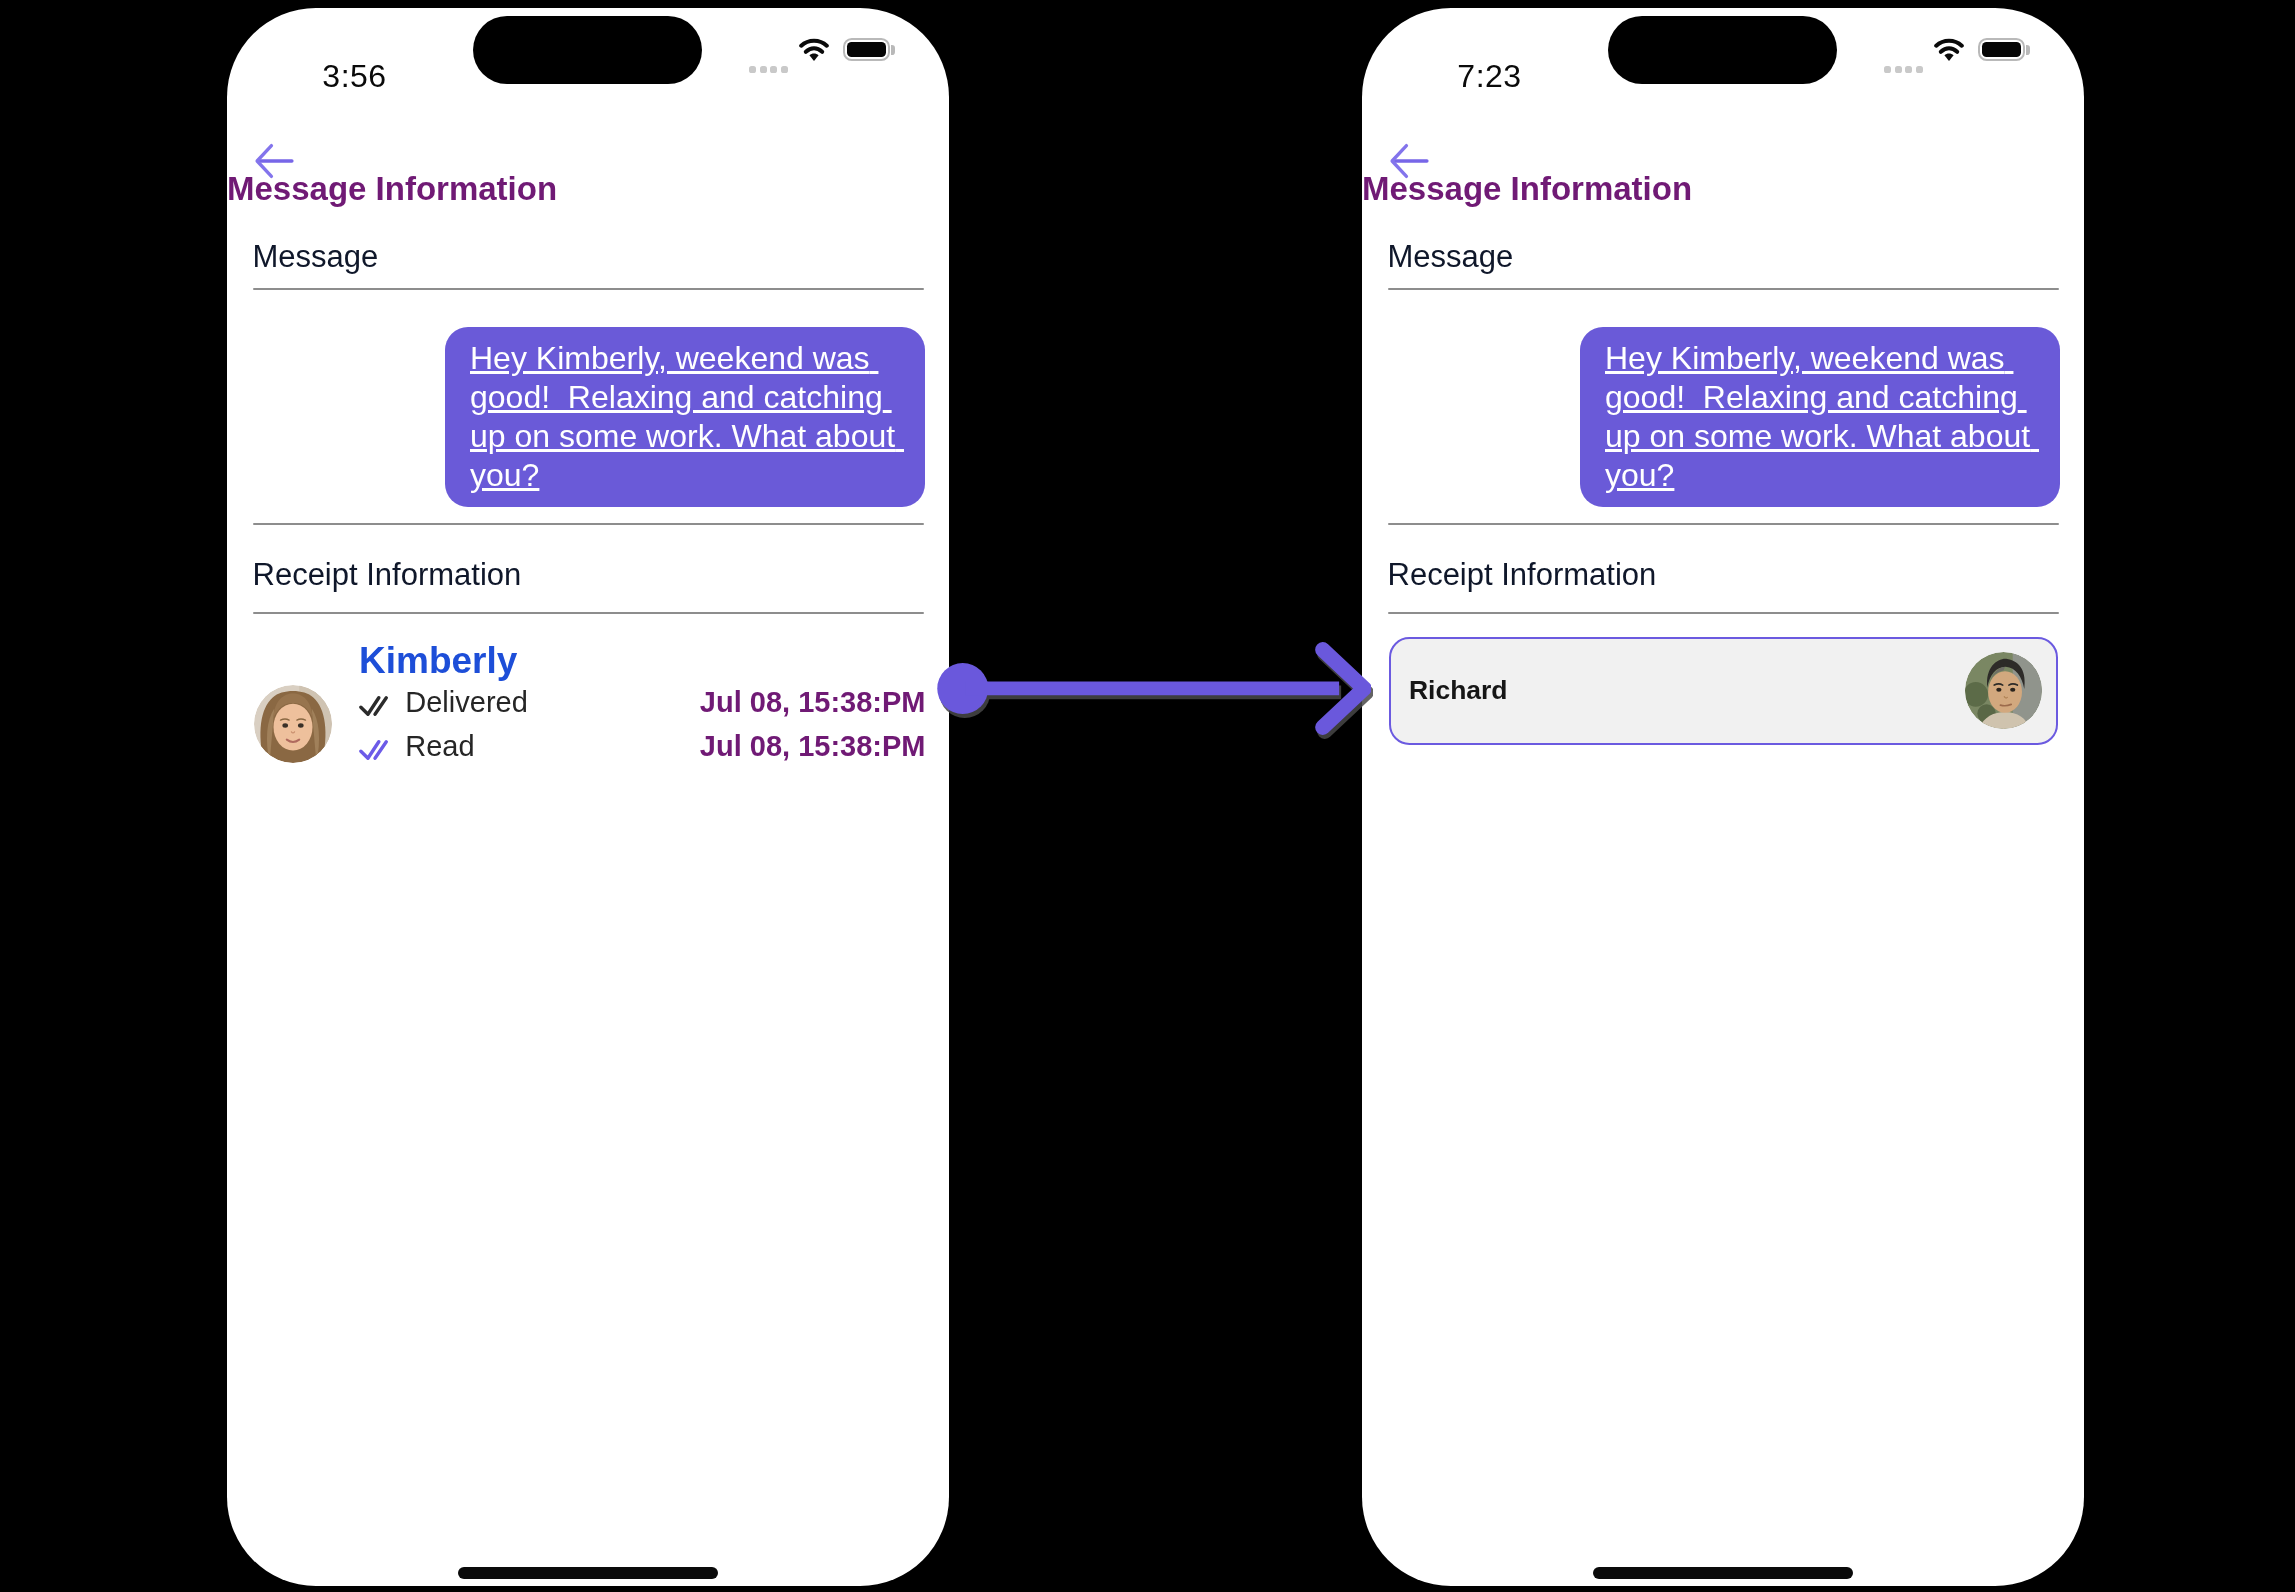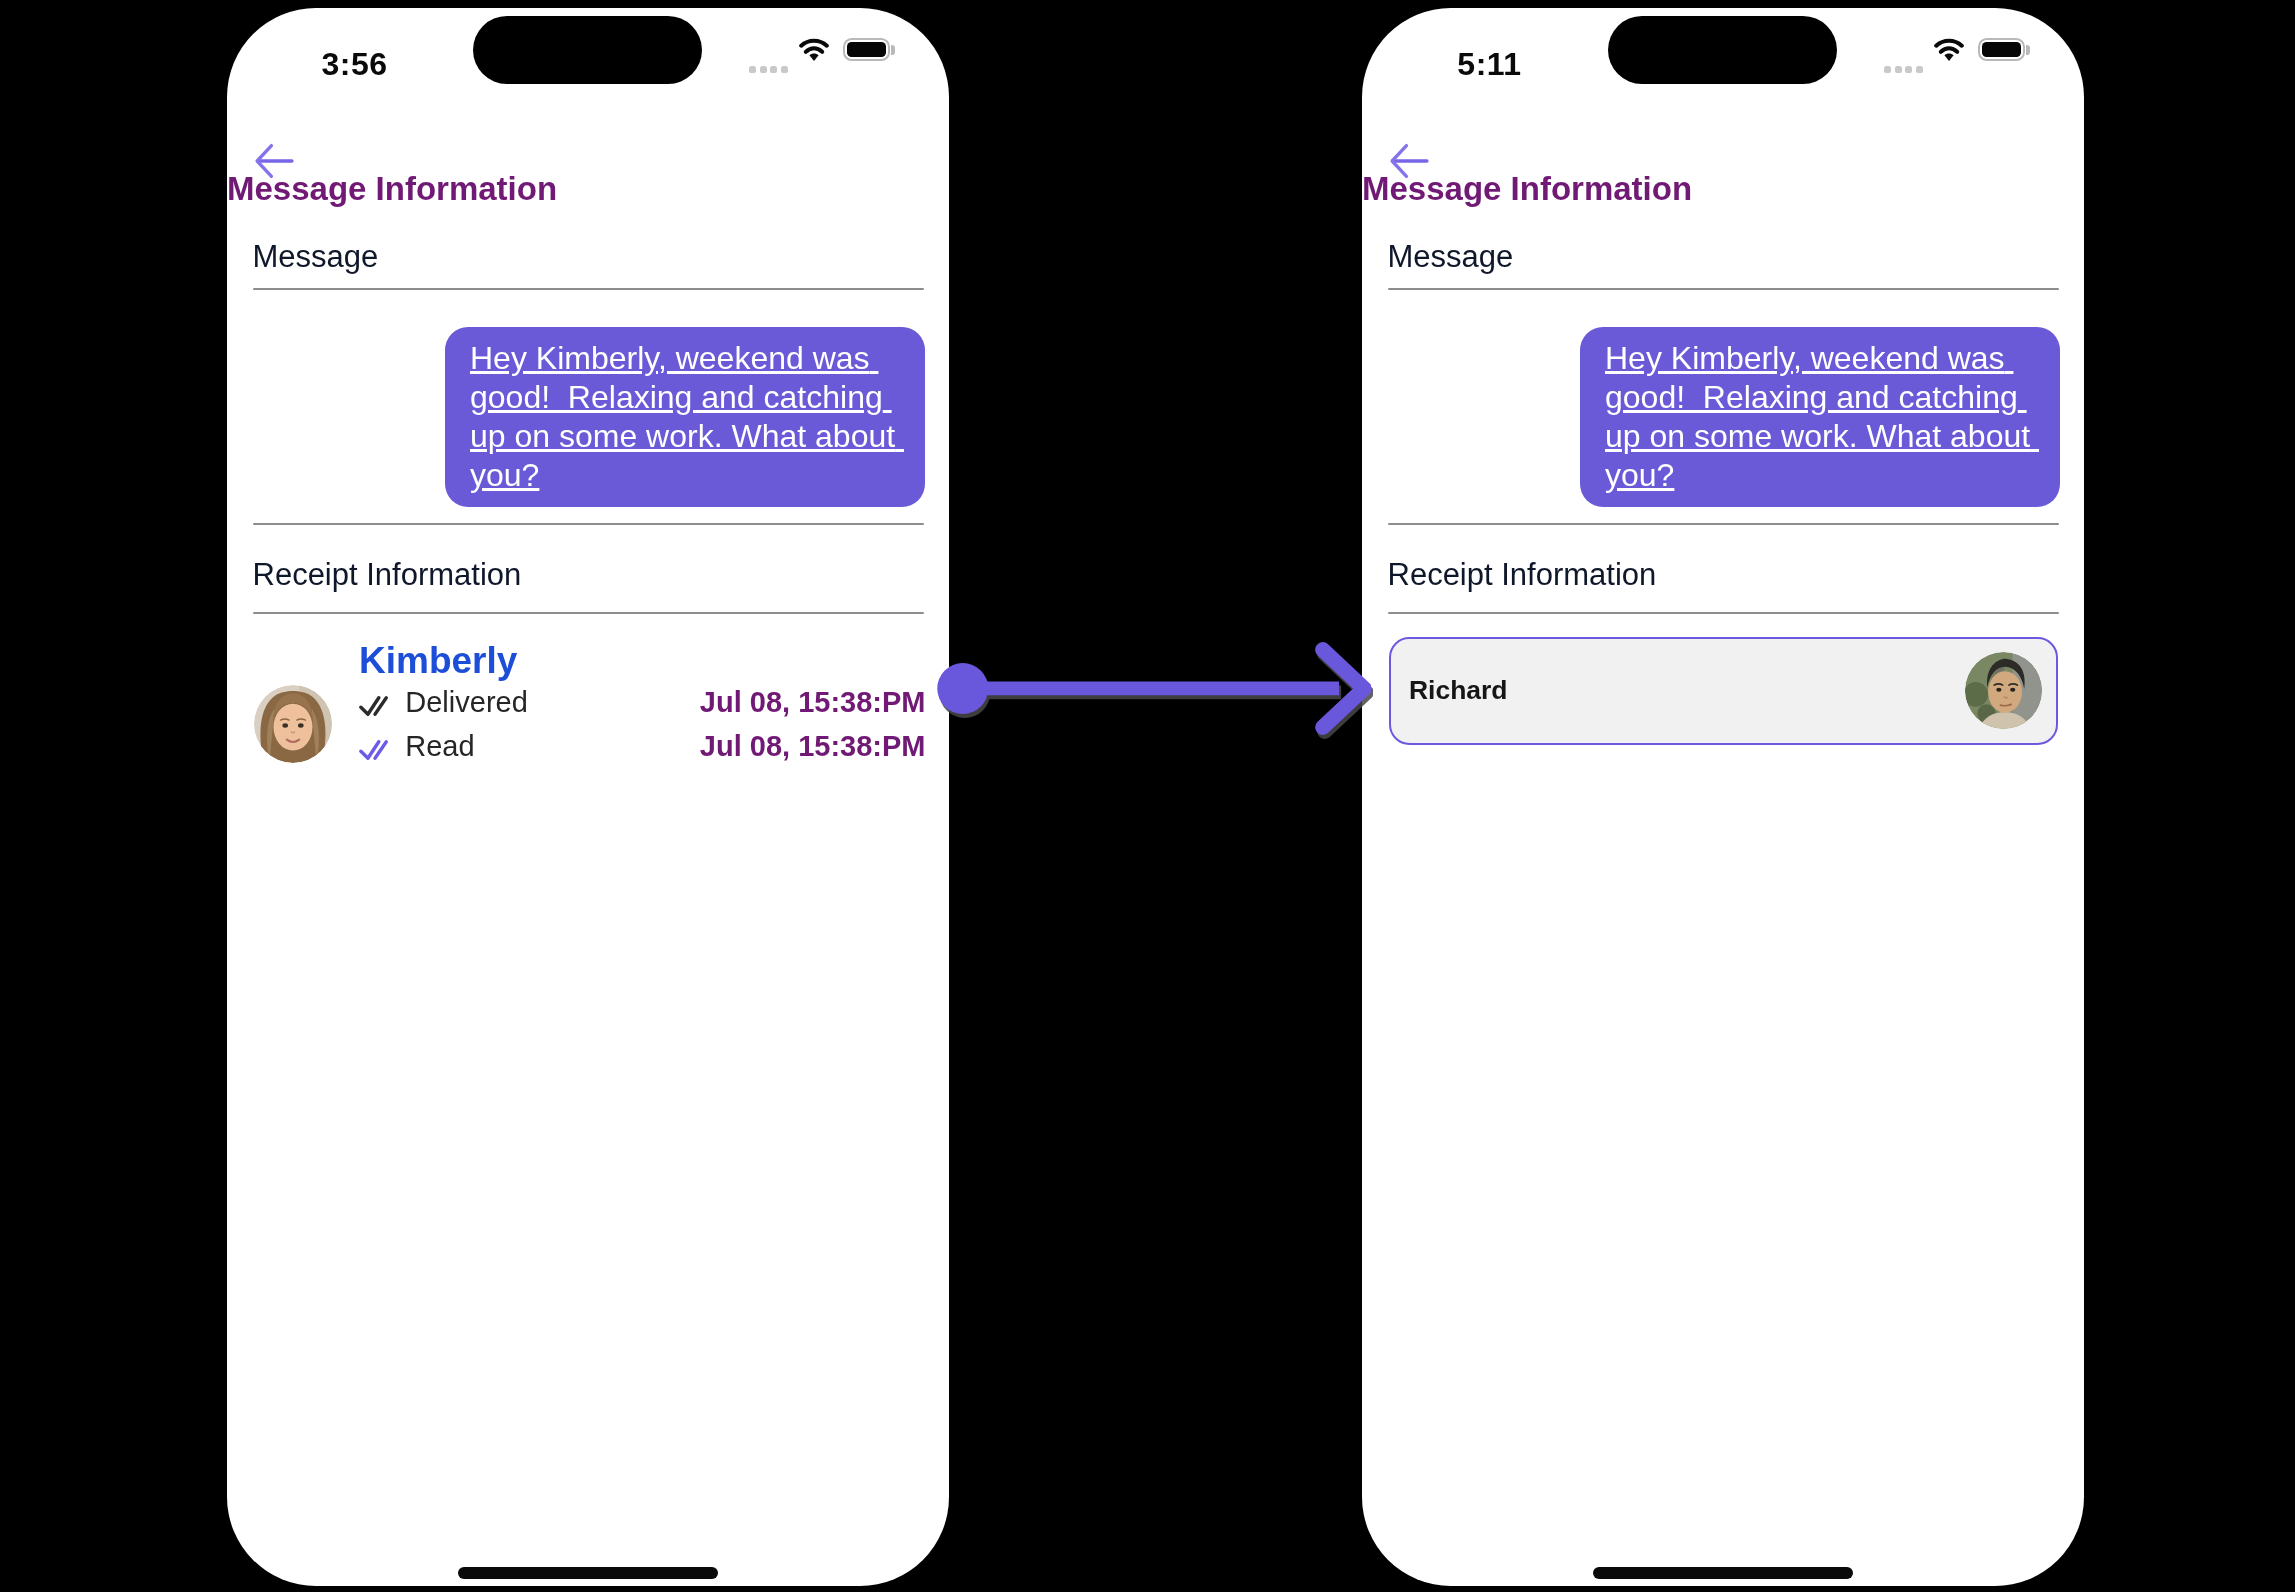--- a/index.html
+++ b/index.html
@@ -10,22 +10,22 @@
   }
   .phone{
     position:absolute;top:7.7px;width:722px;height:1578px;
     background:#fff;border-radius:89px;
   }
   #phone-left{left:227px}
   #phone-right{left:1362px}
 
   
   .island{position:absolute;left:246px;top:8.7px;width:229px;height:68px;background:#000;border-radius:34px}
-  .time{position:absolute;left:56px;top:38px;width:143px;text-align:center;
-        font-size:32px;font-weight:700;color:#0a0a0a;letter-spacing:0.5px}
+  .time{position:absolute;left:56px;top:50px;width:143px;text-align:center;
+        font-size:32px;font-weight:400;color:#0a0a0a;letter-spacing:0.5px}
   .dots{position:absolute;left:522px;top:58px;display:flex;gap:3.6px}
   .dots i{width:7.1px;height:7.1px;border-radius:2.6px;background:#c9c9c9;display:block}
   .wifi{position:absolute;left:572px;top:30px}
   .battery{position:absolute;left:616px;top:30px;width:47px;height:23.5px;
            border:2.6px solid #b9b9b9;border-radius:8.7px;box-sizing:border-box}
   .battery .fill{position:absolute;inset:2px;background:#060606;border-radius:4.6px}
   .battery .nub{position:absolute;right:-7.1px;top:5.6px;width:4.6px;height:9.7px;background:#b9b9b9;border-radius:0 3.1px 3.1px 0}
 
   
   .back{position:absolute;left:25.5px;top:134px;cursor:pointer}
@@ -154,21 +154,21 @@
 </section>
 
 <svg class="flow" width="434" height="102" viewBox="0 0 850 200">
   <circle cx="50" cy="97" r="50" fill="#6A58DC"></circle>
   <line x1="56" y1="97" x2="788" y2="97" stroke="#6A58DC" stroke-width="27"></line>
   <path d="M756 21 L837 97 L756 173" stroke="#6A58DC" stroke-width="30" fill="none" stroke-linecap="round" stroke-linejoin="round"></path>
 </svg>
 
 <section class="phone" id="phone-right">
   <div class="island"></div>
-  <div class="time">5:11</div>
+  <div class="time">7:23</div>
   <div class="dots">
       <i></i>
       <i></i>
       <i></i>
       <i></i>
     </div>
   <svg class="wifi" width="30" height="24.5" viewBox="0 0 58 48">
     <path d="M4 15 C18 2 40 2 54 15" stroke="#0a0a0a" stroke-width="8" fill="none" stroke-linecap="round"></path>
     <path d="M13 27 C23 18 35 18 45 27" stroke="#0a0a0a" stroke-width="8" fill="none" stroke-linecap="round"></path>
     <path d="M29 45 L20 34 C25 29 33 29 38 34 Z" fill="#0a0a0a"></path>

